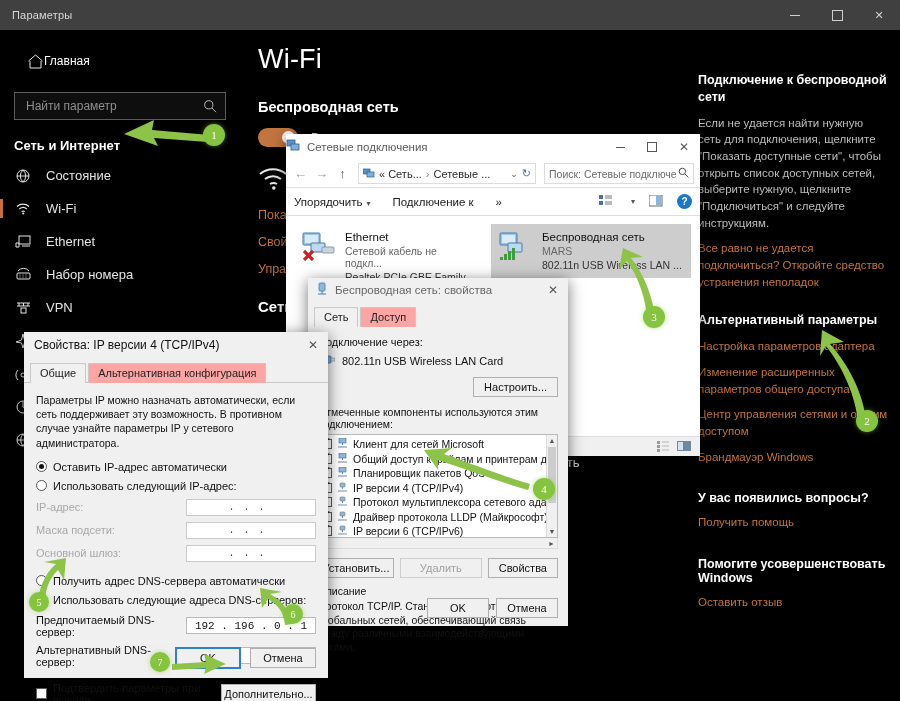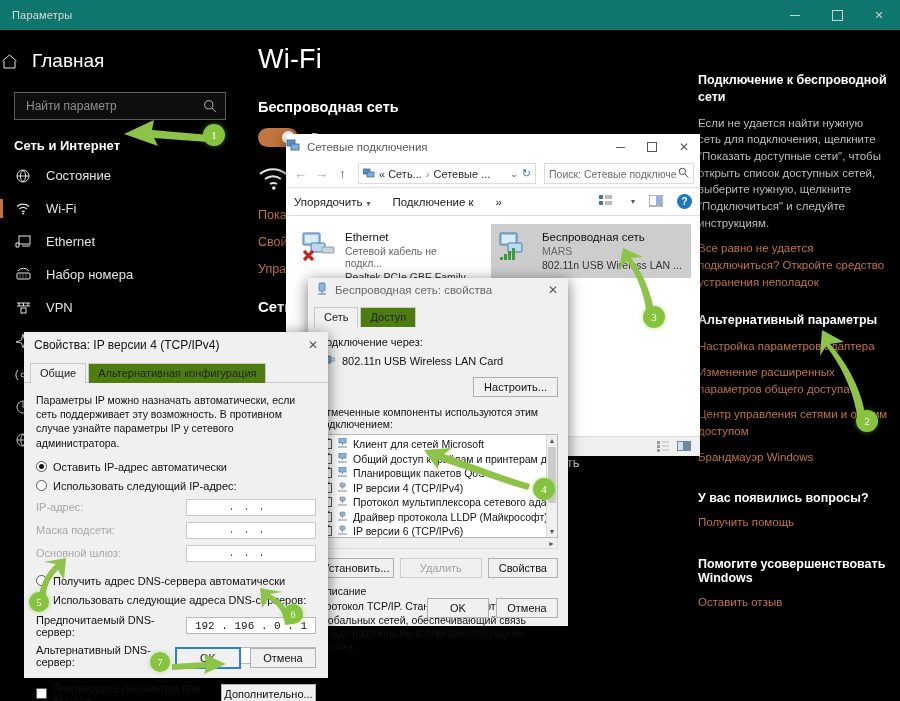--- a/index.html
+++ b/index.html
@@ -11,21 +11,21 @@
     -webkit-font-smoothing:antialiased;
   }
 
   
   #settings-app{
     position:absolute; inset:0;
     background:#000;
   }
   .win-titlebar{
     position:absolute; top:0; left:0; right:0; height:30px;
-    background:#0f766e;
+    background:#404040;
     display:flex; align-items:center;
   }
   .win-titlebar .title{
     color:#d8d8d8; font-size:11px; margin-left:12px; letter-spacing:.2px;
   }
   .win-ctl-group{ margin-left:auto; display:flex; height:30px; }
   .win-ctl{
     width:42px; height:30px; display:flex; align-items:center; justify-content:center;
     color:#cfcfcf; font-size:11px; line-height:1;
   }
@@ -36,23 +36,23 @@
   .top-strip{
     position:absolute; top:0; height:4px; background:#3a1b12; opacity:.85;
   }
 
   
   #sidebar{
     position:absolute; top:30px; left:0; width:240px; bottom:0;
     background:#000;
   }
   .side-home{
-    display:flex; align-items:center; gap:14px;
-    height:34px; padding-left:0; margin-top:14px;
-    color:#ffffff; font-size:19px;
+    display:flex; align-items:center; gap:0;
+    height:34px; padding-left:26px; margin-top:14px;
+    color:#ffffff; font-size:12px;
   }
   .ico{ width:18px; height:18px; display:flex; align-items:center; justify-content:center; color:#e6e6e6; }
   .ico svg{ display:block; }
 
   .search-wrap{
     margin:14px 14px 0 14px; height:28px;
     border:1px solid #5c5c5c; background:#0e0e0e;
     display:flex; align-items:center; padding:0 6px 0 9px;
   }
   .search-wrap input{
@@ -189,21 +189,21 @@
   .dlg-title{
     height:24px; display:flex; align-items:center; gap:7px; padding-left:8px;
     background:#f0f0f0;
   }
   .dlg-title .t{ font-size:11.5px; color:#666; }
   .dlg-x{ margin-left:auto; width:30px; height:24px; display:flex; align-items:center; justify-content:center; color:#555; font-size:12px; }
 
   .tabs{ display:flex; padding:5px 0 0 6px; background:#f0f0f0; }
   .tab{
     font-size:11px; padding:3px 9px 4px 9px; border:1px solid #c8c8c8; border-bottom:none;
-    background:#4d7c0f; color:#222; margin-right:2px;
+    background:#fca5a5; color:#222; margin-right:2px;
   }
   .tab.on{ background:#f0f0f0; position:relative; top:0; }
 
   .dlg-body{ padding:9px 10px 0 10px; font-size:11px; color:#111; }
   .lbl{ font-size:11px; color:#111; }
   .adapter-row{ display:flex; align-items:center; gap:7px; margin-top:6px; padding-left:4px; }
   .btn{
     background:#f0f0f0; border:1px solid #b0b0b0; font-size:11px; color:#111;
     padding:3px 10px; display:inline-flex; align-items:center; justify-content:center;
     font-family:"Liberation Sans", sans-serif;

